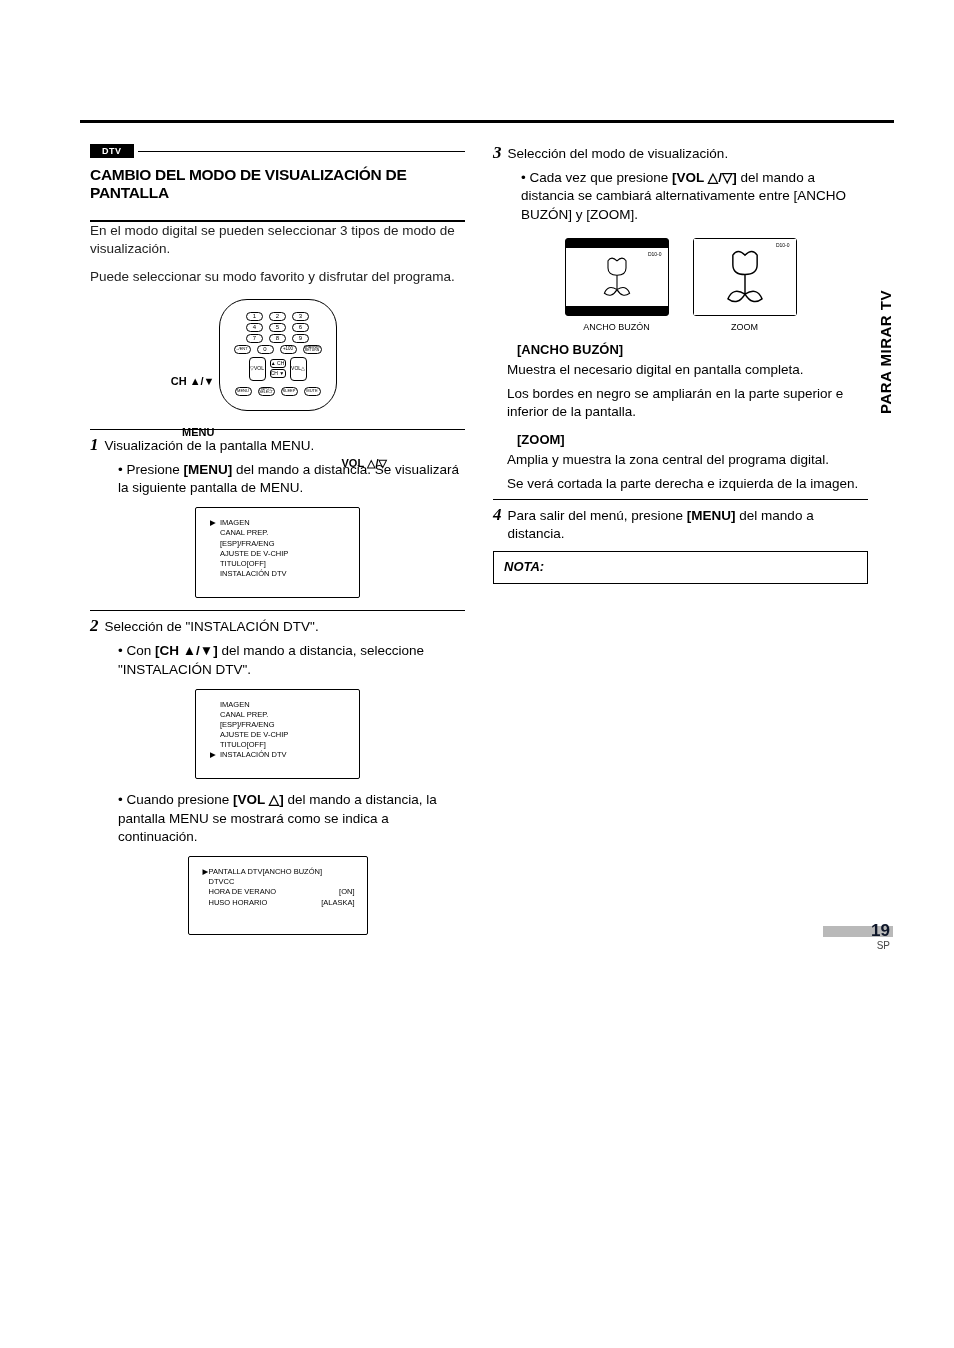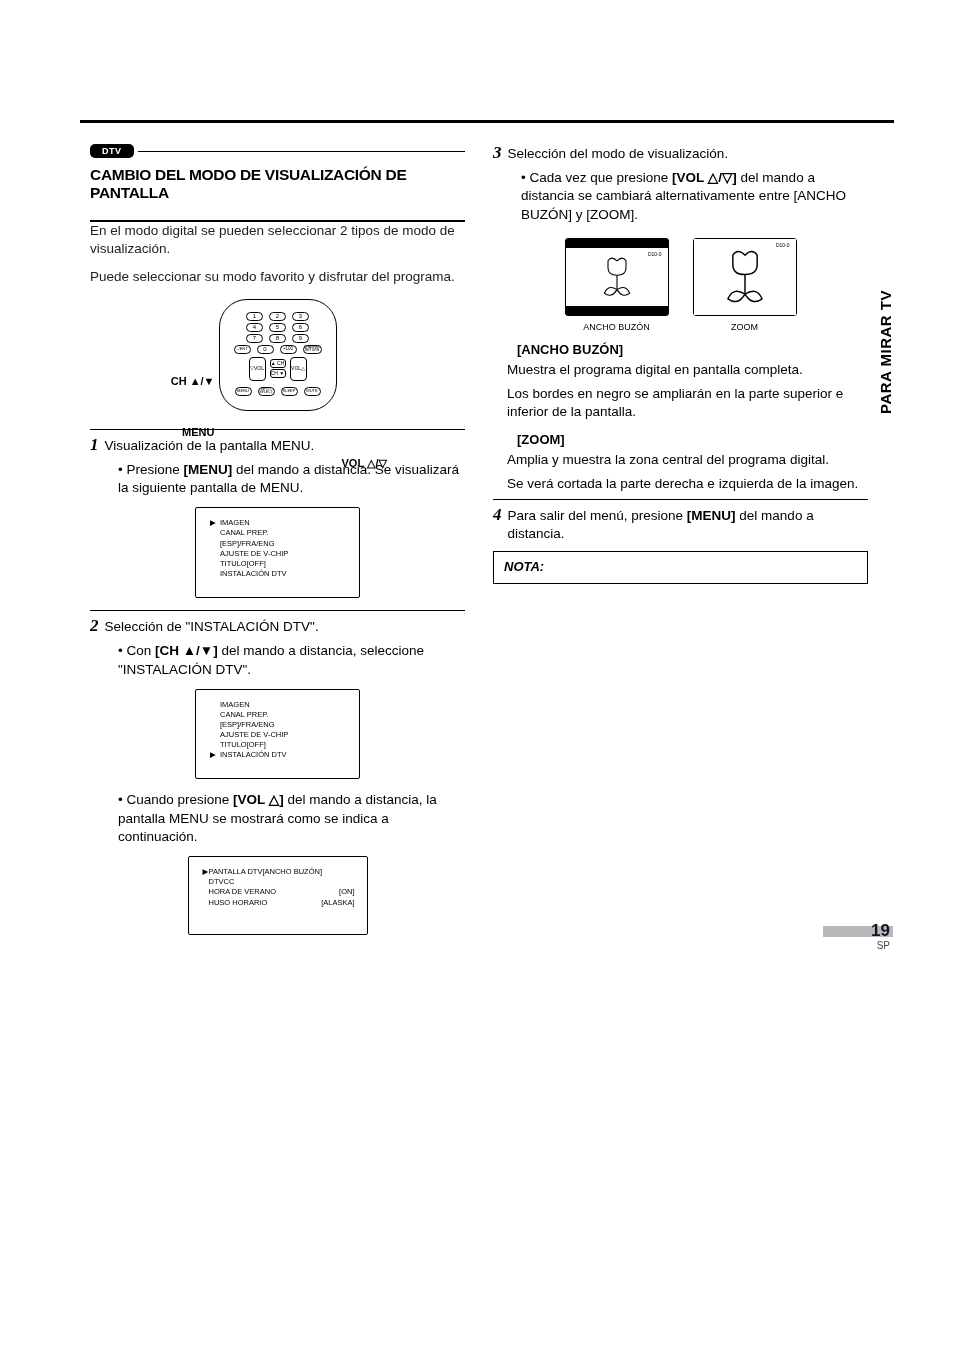--- a/index.html
+++ b/index.html
@@ -37,21 +37,21 @@
     display: flex;
     align-items: center;
     margin-bottom: 8px;
   }
   .dtv-badge {
     background: #000;
     color: #fff;
     font-size: 9px;
     font-weight: bold;
     padding: 2px 12px;
-    border-radius: 5px;
+    border-radius: 0;
     letter-spacing: 0.5px;
   }
   .dtv-line {
     flex: 1;
     height: 1px;
     background: #000;
     margin-left: 4px;
   }
   .section-title {
     font-size: 15.5px;
@@ -180,21 +180,21 @@
 
   <div class="content">
 
     <div class="col">
       <div class="dtv-badge-row">
         <span class="dtv-badge">DTV</span>
         <span class="dtv-line"></span>
       </div>
 
       <div class="section-title">CAMBIO DEL MODO DE VISUALIZACIÓN DE PANTALLA</div>
-      <p class="intro">En el modo digital se pueden seleccionar 2 tipos de modo de visualización.</p>
+      <p class="intro">En el modo digital se pueden seleccionar 3 tipos de modo de visualización.</p>
       <p class="intro">Puede seleccionar su modo favorito y disfrutar del programa.</p>
 
       <div class="remote-fig">
         <div class="remote-body">
           <div class="remote-row">
               <span class="rbtn">1</span>
               <span class="rbtn">2</span>
               <span class="rbtn">3</span>
             </div>
           <div class="remote-row">
@@ -324,21 +324,21 @@
                 <svg class="tulip big" viewBox="0 0 40 52">
                   <path d="M10 8 Q14 2 20 8 Q26 2 30 8 L30 16 Q30 24 20 24 Q10 24 10 16 Z M20 24 L20 40 M20 40 Q10 34 6 44 Q14 50 20 40 M20 40 Q30 34 34 44 Q26 50 20 40" stroke="#000" stroke-width="1.2" fill="none"></path>
                 </svg>
               </div>
             </div>
             <div>ZOOM</div>
           </div>
         </div>
 
         <div class="sub-head">[ANCHO BUZÓN]</div>
-        <div class="indent-p">Muestra el programa digital en pantalla completa.</div>
+        <div class="indent-p">Muestra el necesario digital en pantalla completa.</div>
         <div class="indent-p">Los bordes en negro se ampliarán en la parte superior e inferior de la pantalla.</div>
 
         <div class="sub-head">[ZOOM]</div>
         <div class="indent-p">Amplia y muestra la zona central del programa digital.</div>
         <div class="indent-p">Se verá cortada la parte derecha e izquierda de la imagen.</div>
       </div>
 
       <div class="step-block">
         <div class="step-rule"></div>
         <div class="step-head">

